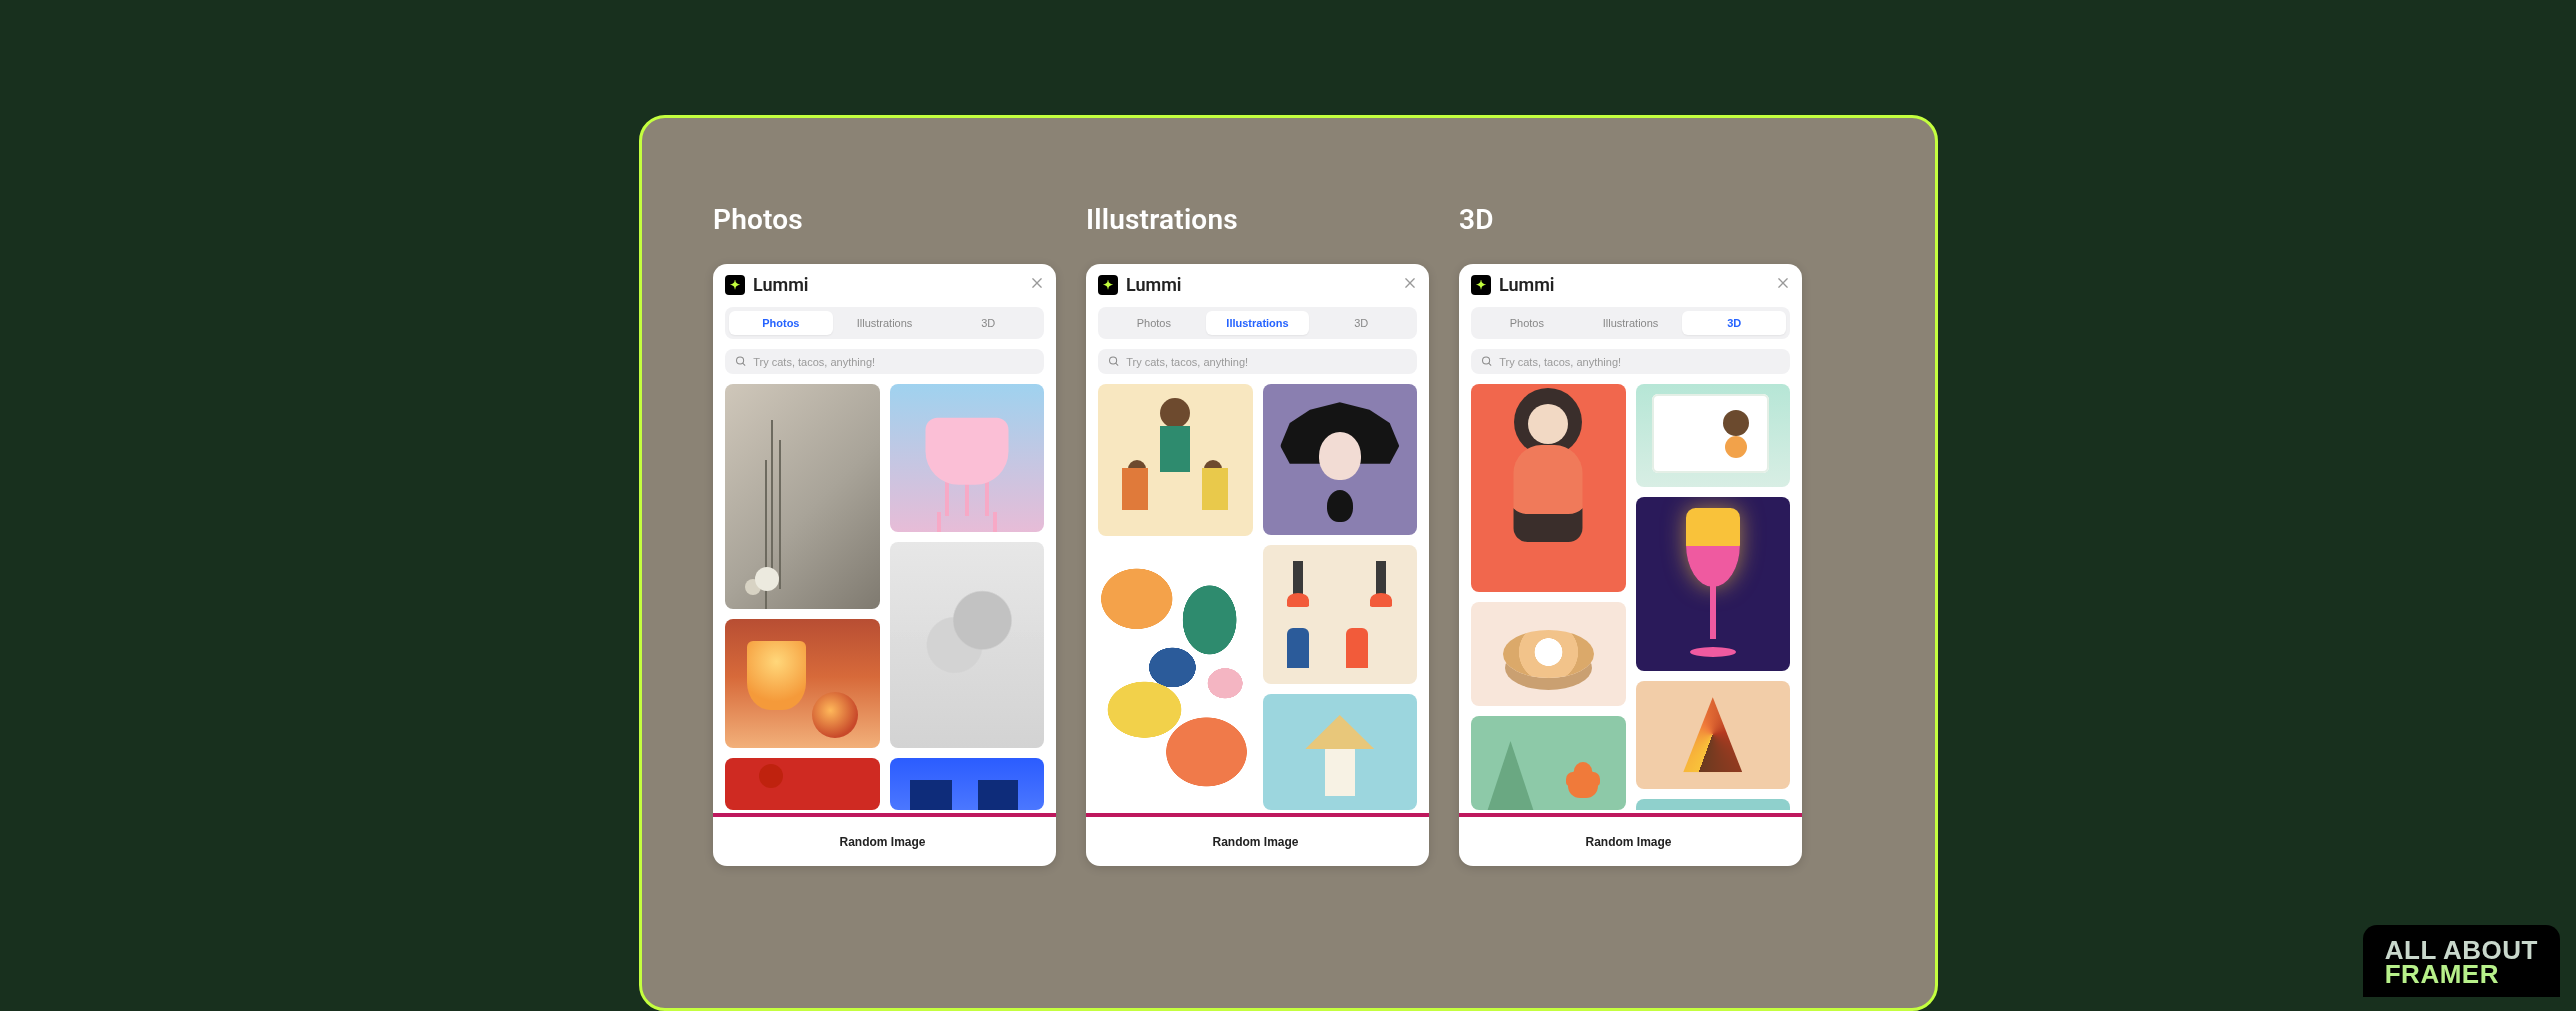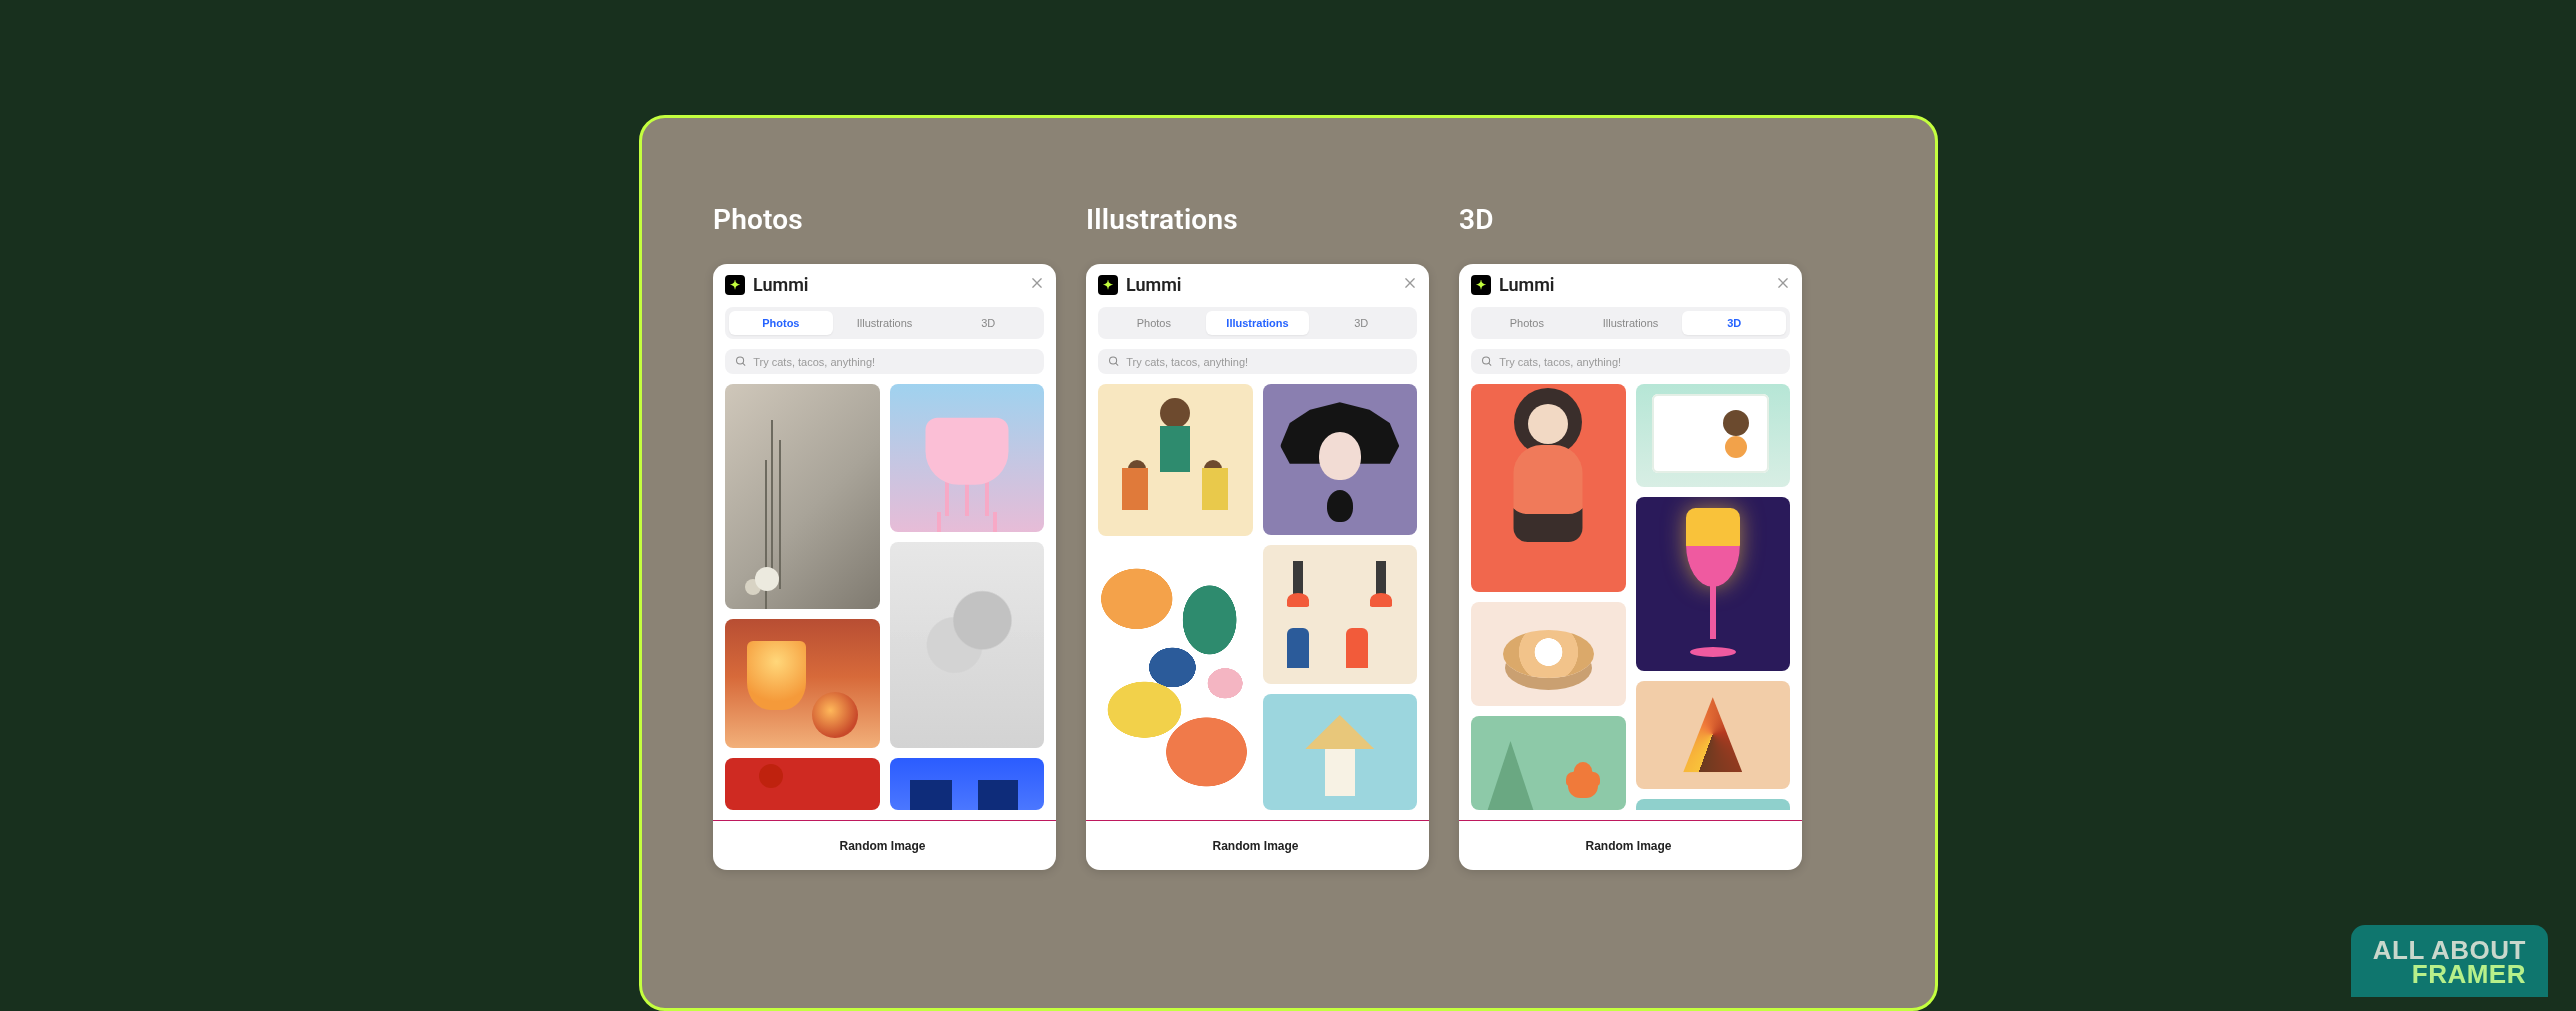--- a/index.html
+++ b/index.html
@@ -134,47 +134,47 @@
   }
   .col { display: flex; flex-direction: column; gap: 10px; flex:1; }
   .tile {
     width: 100%;
     border-radius: 8px;
     overflow: hidden;
     position: relative;
   }
 
   .footer {
-    border-top: 1px solid #be185d;
-    margin-top: 10px;
+    border-top: 4px solid #be185d;
+    margin-top: 3px;
     padding: 14px 4px 16px 0;
     text-align: center;
   }
   .footer button {
     background: none; border: none;
     font-size: 12px;
     font-weight: 600;
     color: #222;
     cursor: pointer;
   }
 
   
   .watermark {
     position: absolute;
-    right: 28px;
+    right: 16px;
     bottom: 14px;
-    background: #0f766e;
+    background: #000000;
     border-radius: 14px 14px 0 0;
     padding: 14px 22px 10px 22px;
     color: #c9d8cc;
     font-weight: 900;
     font-size: 26px;
     line-height: .92;
     letter-spacing: 0.5px;
-    text-align: right;
+    text-align: left;
     font-family: Arial Black, Arial, sans-serif;
   }
   .watermark .l2 { color: #b7f08a; }
 
   
   
   .ph1 { height:226px; background: linear-gradient(135deg,#cfc7ba,#a9a499 55%,#7f7a70); }
   .ph1::after { content:""; position:absolute; left:30px; bottom:18px; width:24px; height:24px;
     background:#eceadf; border-radius:50%; box-shadow:-14px 8px 0 -4px #d8d3c4; }
   .ph1::before { content:""; position:absolute; left:46px; bottom:40px; width:2px; height:149px;

